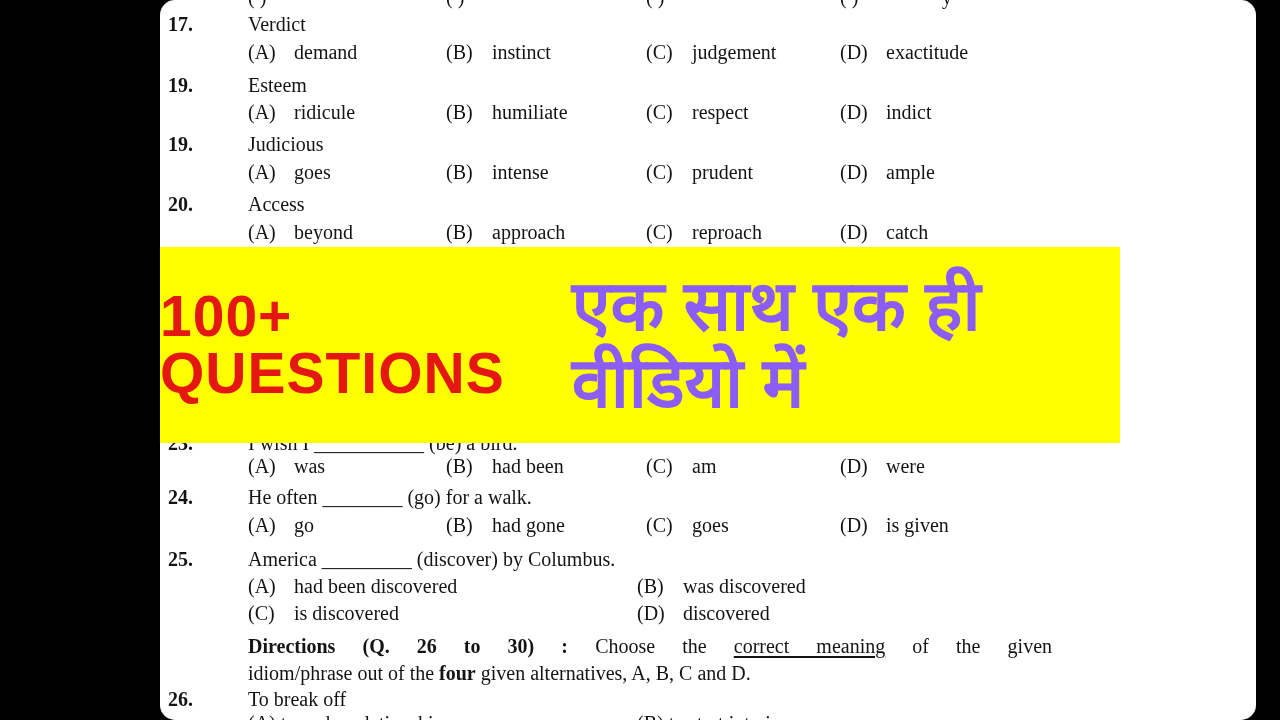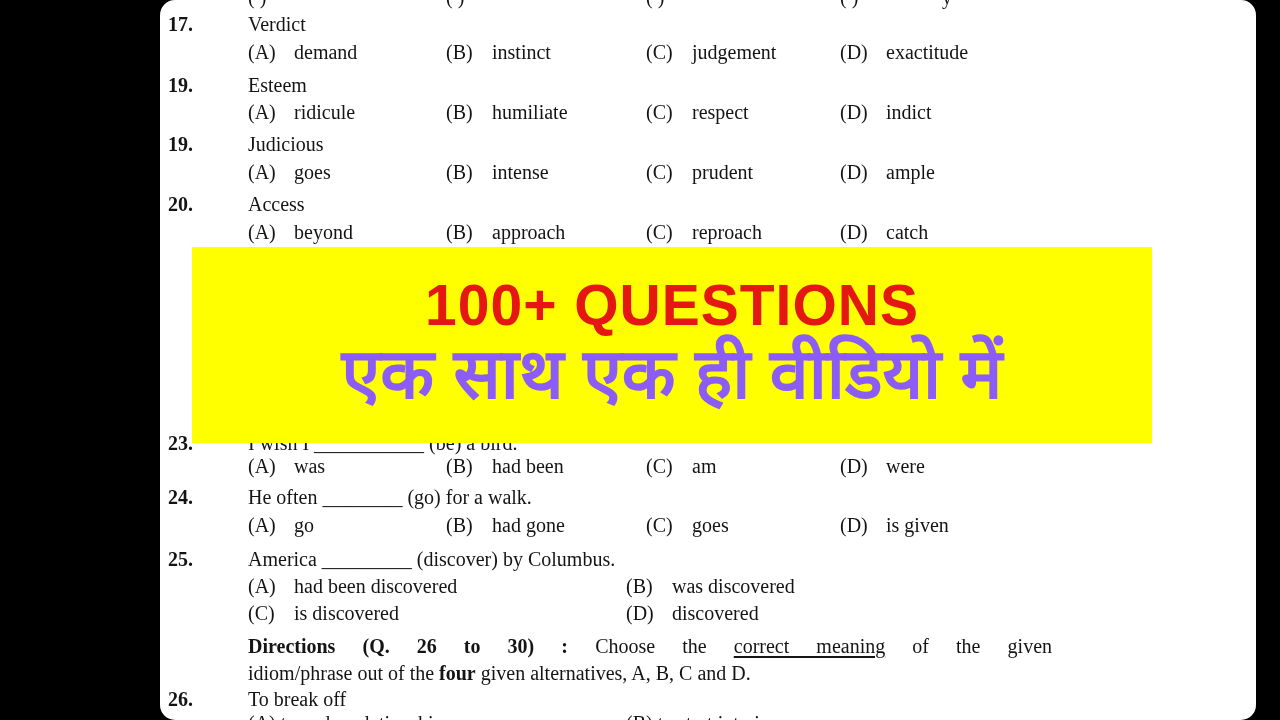--- a/index.html
+++ b/index.html
@@ -9,24 +9,24 @@
   }
   .paper{
     position:absolute;left:160px;top:0;width:1096px;height:720px;
     background:#ffffff;overflow:hidden;color:#141414;font-size:20px;border-radius:15px;
   }
   .row{position:absolute;left:0;width:960px;height:24px;line-height:24px;white-space:nowrap;}
   .num{position:absolute;left:8px;font-weight:700;}
   .qt{position:absolute;left:88px;}
   .opt{position:absolute;white-space:nowrap;}
   .letter{display:inline-block;min-width:46px;}
-  .colA{left:88px}.colB{left:286px}.colC{left:486px}.colD{left:680px}.col2{left:466px}
+  .colA{left:88px}.colB{left:286px}.colC{left:486px}.colD{left:680px}.col2{left:477px}
   .banner{
     position:absolute;left:0;top:247px;width:960px;height:196px;background:#ffff00;z-index:5;
-    display:flex;flex-direction:column;align-items:center;justify-content:center;gap:2px;margin-left:32px;
+    display:flex;flex-direction:row;align-items:center;justify-content:center;gap:2px;
   }
   .banner-en{
     font-family:"Liberation Sans",sans-serif;font-weight:700;font-size:57px;
     color:#e41712;line-height:1;letter-spacing:1px;
   }
   .banner-hi{
     font-family:"Liberation Sans",sans-serif;font-weight:700;font-size:70px;
     color:#8b5cf6;line-height:1.1;
   }
   .dir1{position:absolute;left:88px;top:634px;width:804px;height:24px;line-height:24px;

